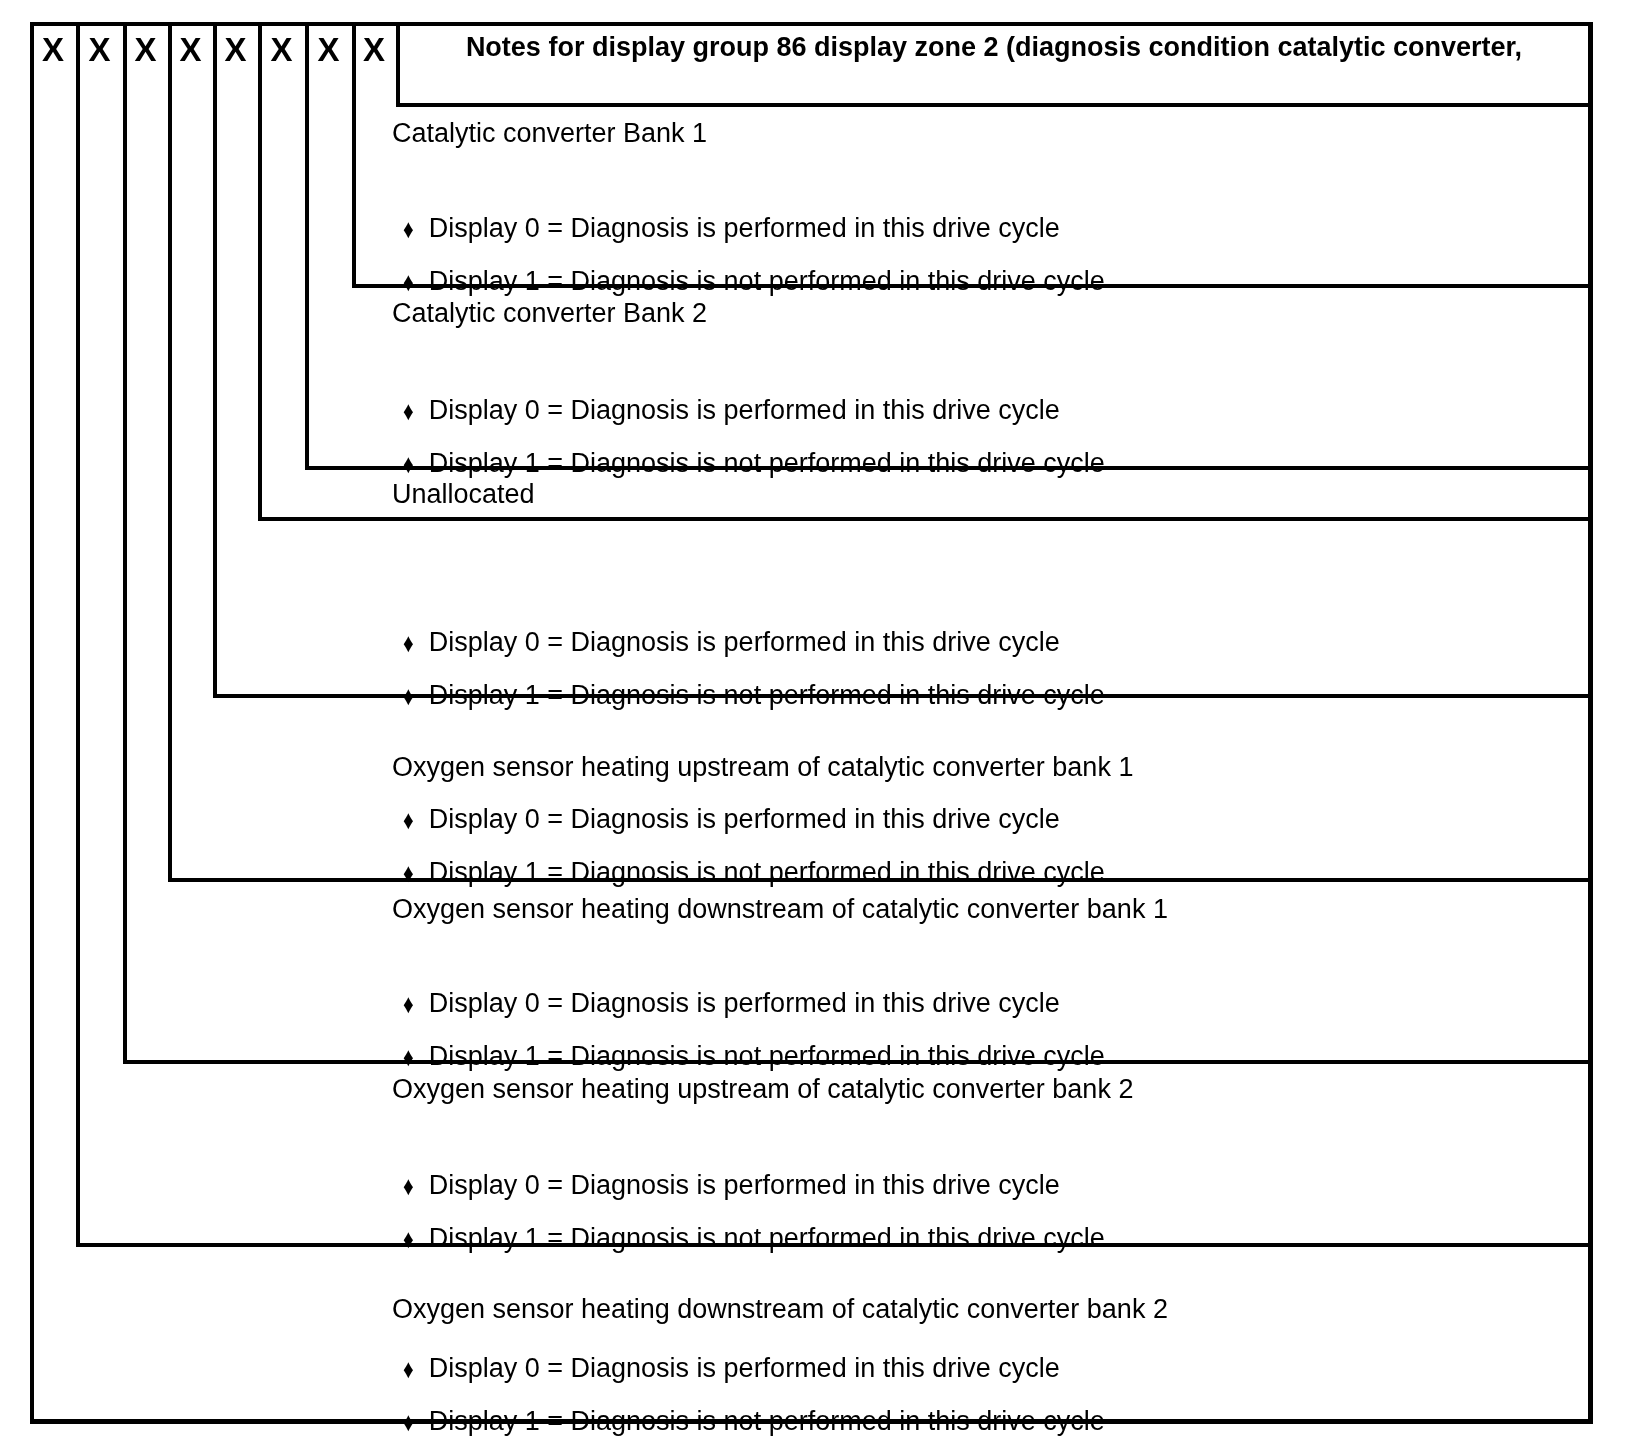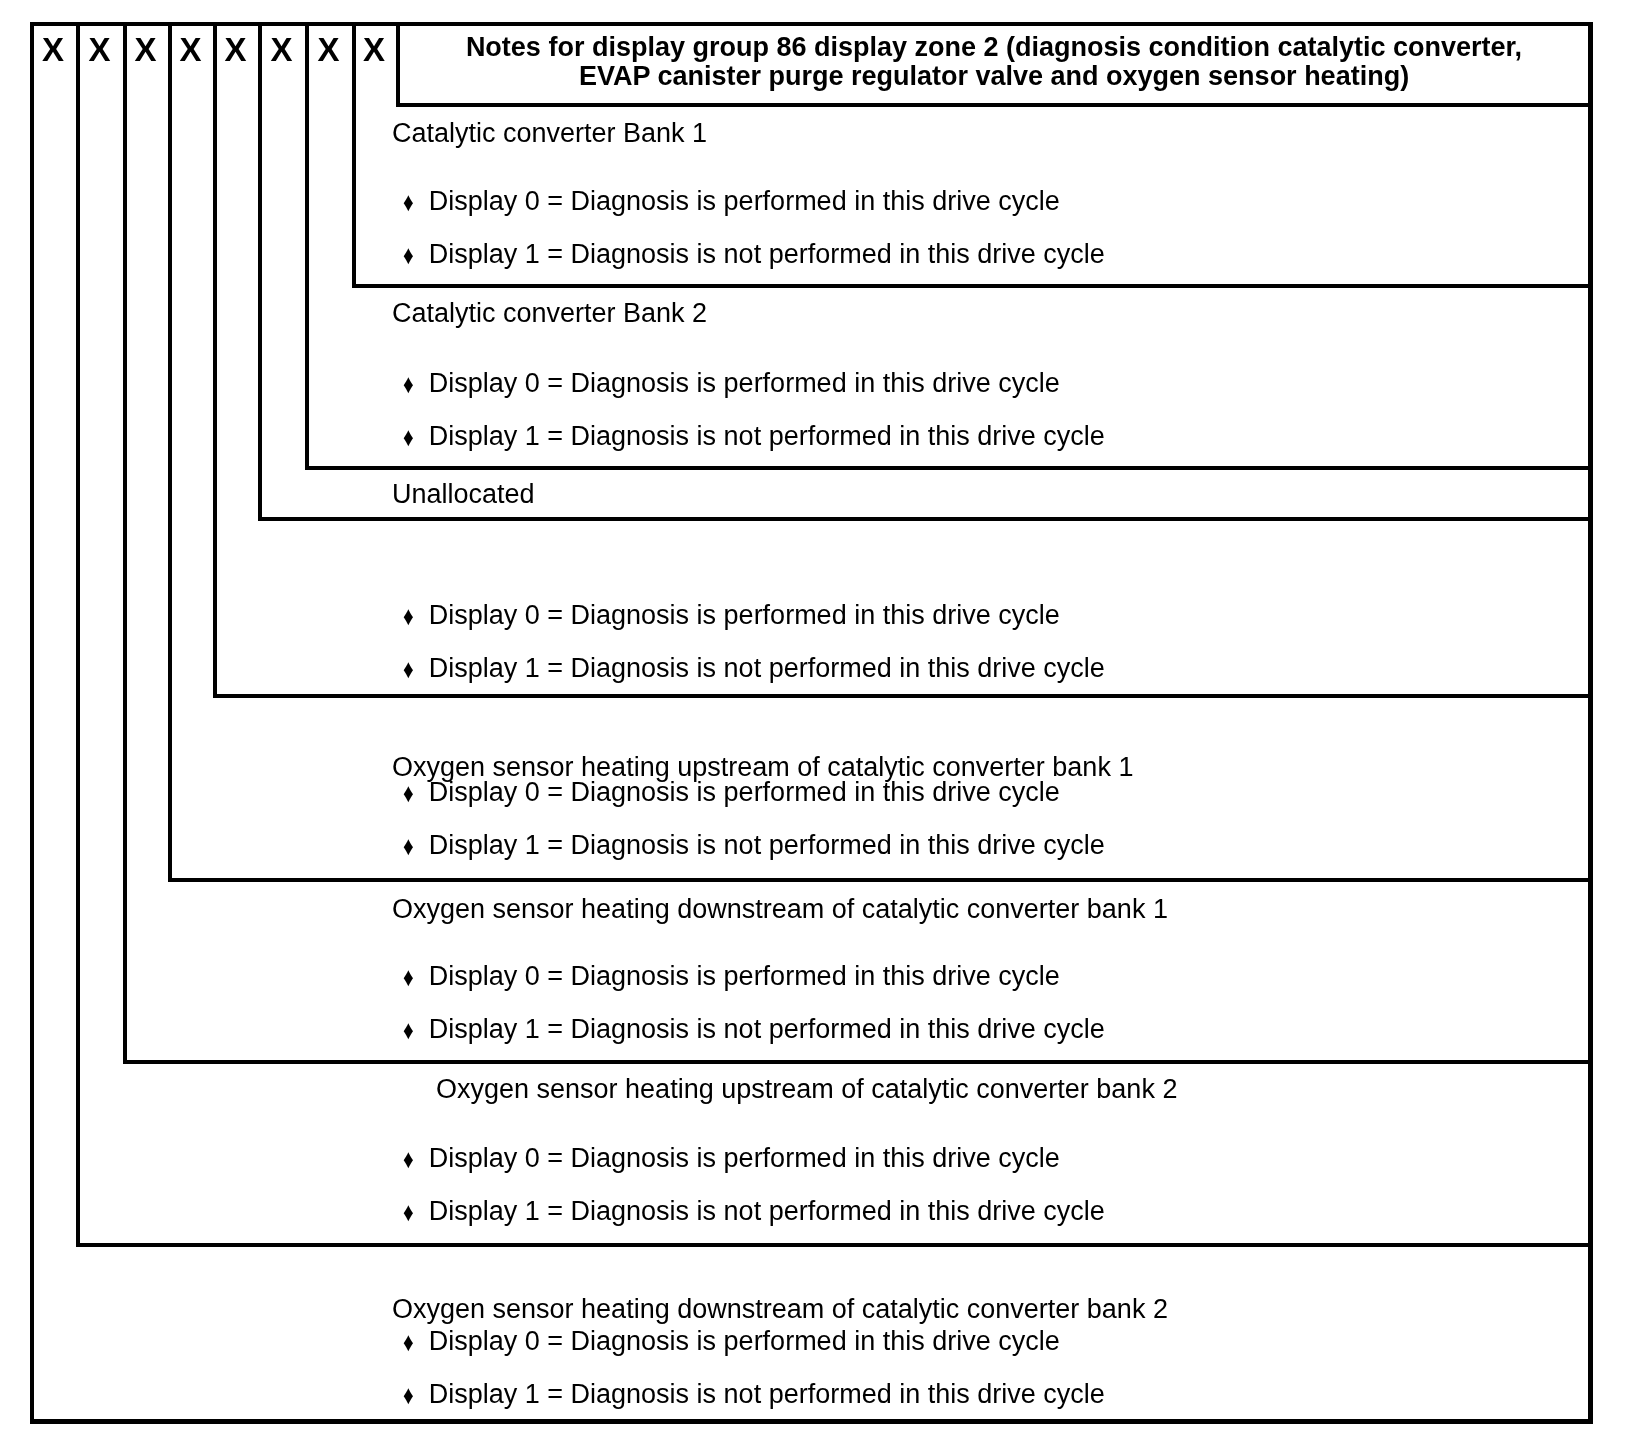--- a/index.html
+++ b/index.html
@@ -47,20 +47,21 @@
     line-height: 30px;
     white-space: nowrap;
     text-align: center;
   }
   .bullet {
     position: absolute;
     left: 403px;
     font-size: 27px;
     line-height: 30px;
     white-space: nowrap;
+    margin-top: 27px;
   }
   .bullet .diamond {
     display: inline-block;
     font-size: 21px;
     margin-right: 15px;
     transform: scaleY(1.25);
     vertical-align: 1px;
   }
 </style>
 </head>
@@ -95,21 +96,20 @@
   <div class="xcell" style="left:76px;width:47px;">X</div>
   <div class="xcell" style="left:123px;width:45px;">X</div>
   <div class="xcell" style="left:168px;width:45px;">X</div>
   <div class="xcell" style="left:213px;width:45px;">X</div>
   <div class="xcell" style="left:258px;width:47px;">X</div>
   <div class="xcell" style="left:305px;width:47px;">X</div>
   <div class="xcell" style="left:352px;width:44px;">X</div>
 
   <div class="title">
     <div>Notes for display group 86 display zone 2 (diagnosis condition catalytic converter,</div>
-    <div>EVAP canister purge regulator valve and oxygen sensor heating)</div>
   </div>
 
   <div class="heading" style="top:118px;">Catalytic converter Bank 1</div>
   <div class="bullet" style="top:186px;">
     <span class="diamond">♦</span><span>Display 0 = Diagnosis is performed in this drive cycle</span>
   </div>
   <div class="bullet" style="top:239px;">
     <span class="diamond">♦</span><span>Display 1 = Diagnosis is not performed in this drive cycle</span>
   </div>
 
@@ -139,21 +139,21 @@
   </div>
 
   <div class="heading" style="top:894px;">Oxygen sensor heating downstream of catalytic converter bank 1</div>
   <div class="bullet" style="top:961px;">
     <span class="diamond">♦</span><span>Display 0 = Diagnosis is performed in this drive cycle</span>
   </div>
   <div class="bullet" style="top:1014px;">
     <span class="diamond">♦</span><span>Display 1 = Diagnosis is not performed in this drive cycle</span>
   </div>
 
-  <div class="heading" style="top:1074px;margin-left:44px;">Oxygen sensor heating upstream of catalytic converter bank 2</div>
+  <div class="heading" style="top:1074px;">Oxygen sensor heating upstream of catalytic converter bank 2</div>
   <div class="bullet" style="top:1143px;">
     <span class="diamond">♦</span><span>Display 0 = Diagnosis is performed in this drive cycle</span>
   </div>
   <div class="bullet" style="top:1196px;">
     <span class="diamond">♦</span><span>Display 1 = Diagnosis is not performed in this drive cycle</span>
   </div>
 
   <div class="heading" style="top:1256px;margin-top:38px;">Oxygen sensor heating downstream of catalytic converter bank 2</div>
   <div class="bullet" style="top:1326px;">
     <span class="diamond">♦</span><span>Display 0 = Diagnosis is performed in this drive cycle</span>

